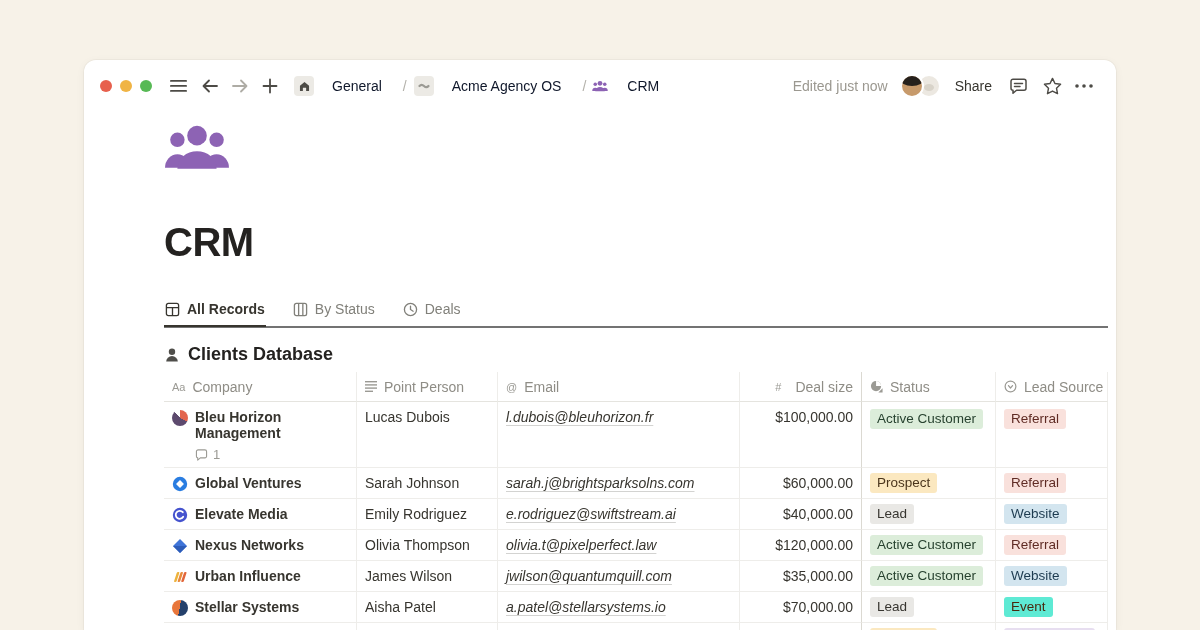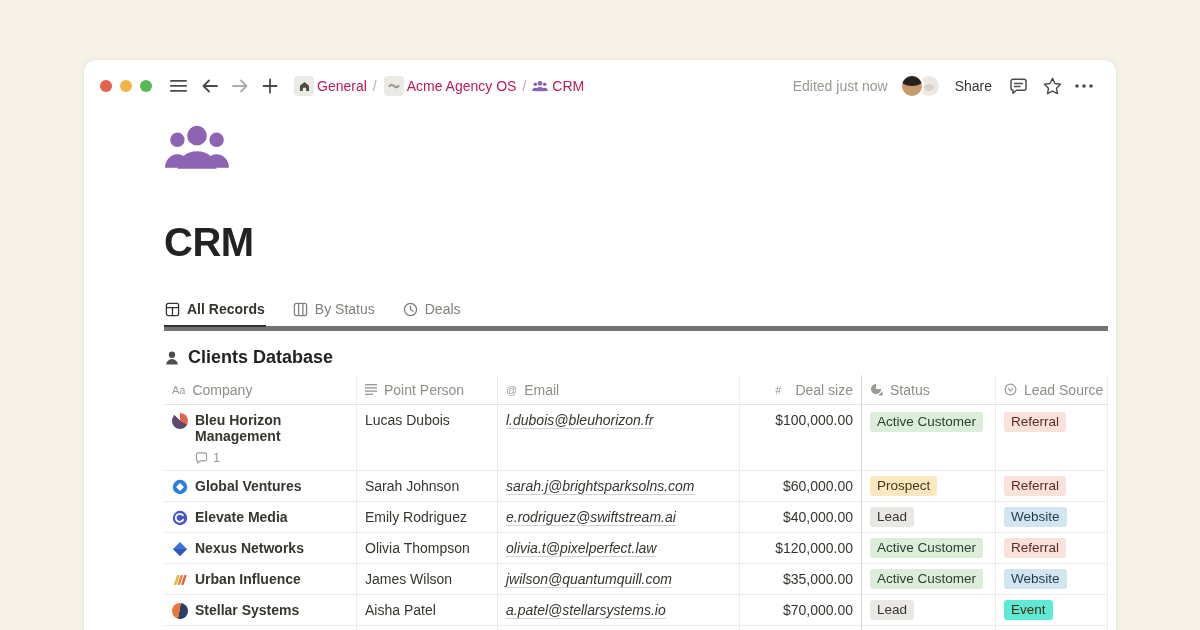--- a/index.html
+++ b/index.html
@@ -10,42 +10,42 @@
           background:#ffffff; border-radius:12px 12px 0 0; overflow:hidden;
           box-shadow:0 0 0 1px rgba(0,0,0,.03), 0 2px 10px rgba(0,0,0,.05); }
 
   
   .topbar { display:flex; align-items:center; height:38px; padding:14px 20px 0 16px; }
   .dot { width:12px; height:12px; border-radius:50%; margin-right:8px; flex:none; }
   .icon-btn { display:flex; align-items:center; justify-content:center; width:24px; height:24px;
               flex:none; cursor:pointer; }
   .chip { width:20px; height:20px; border-radius:4px; background:#eceae5; display:flex;
           align-items:center; justify-content:center; flex:none; }
-  .crumb { font-size:14px; color:#be185d; margin:0 3px; white-space:nowrap; cursor:pointer; }
+  .crumb { font-size:14px; color:#0f172a; margin:0 18px; white-space:nowrap; cursor:pointer; }
   .crumb-sep { font-size:14px; color:#b3b1aa; margin:0 3px; }
   .spacer { flex:1; }
   .edited { font-size:14px; color:#9b9890; margin-right:12px; white-space:nowrap; }
   .avatars { display:flex; margin-right:12px; }
   .avatar { width:24px; height:24px; border-radius:50%; border:2px solid #fff; position:relative;
             overflow:hidden; flex:none; }
   .avatar.a1 { background:#c79a6b; z-index:2; }
   .avatar.a1::before { content:''; position:absolute; left:-2px; right:-2px; top:-3px; height:13px;
             background:#26211c; border-radius:50%; }
   .avatar.a2 { background:#ece8e1; margin-left:-7px; z-index:1; }
   .avatar.a2::before { content:''; position:absolute; left:5px; top:8px; width:10px; height:7px;
             border-radius:50%; background:#d8d3c9; }
   .share { font-size:14px; font-weight:400; color:#37352f; margin:0 10px 0 2px; cursor:pointer; }
 
   
   .content { padding:0 0 0 80px; }
   .page-icon { margin-top:26px; width:66px; height:46px; cursor:pointer; }
   h1.page-title { margin-top:50px; font-size:40px; font-weight:700; letter-spacing:-.5px; color:#242220; }
 
   .tabs { display:flex; align-items:flex-end; gap:26px; margin-top:32px; width:944px;
-          border-bottom:5px solid #737373; }
+          border-bottom:2px solid #737373; }
   .tab { display:flex; align-items:center; gap:7px; font-size:14px; color:#81807a;
          padding:4px 1px 8px; cursor:pointer; border-bottom:2px solid transparent; margin-bottom:-1px; }
   .tab.active { color:#37352f; font-weight:700; border-bottom-color:#37352f; }
   .tab svg { flex:none; }
 
   .db-title { display:flex; align-items:center; gap:8px; margin-top:16px; font-size:18px;
               font-weight:700; color:#242220; }
 
   
   .tgrid { width:944px; margin-top:7px; }

